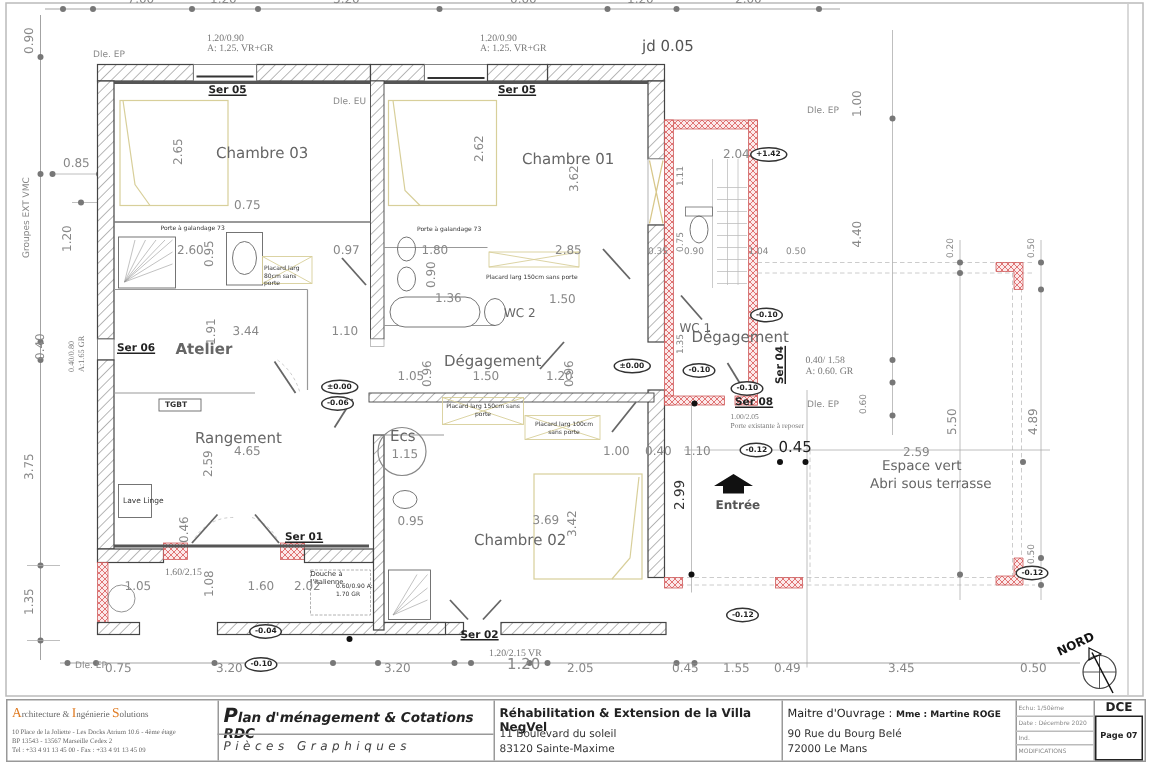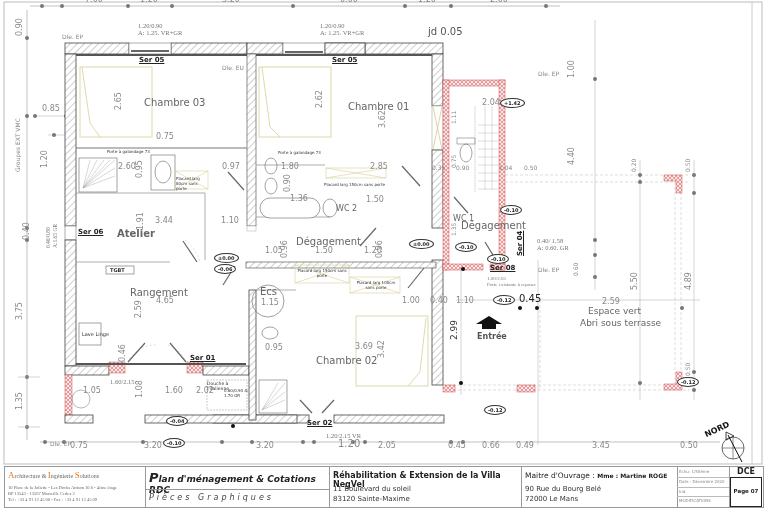--- a/index.html
+++ b/index.html
@@ -343,21 +343,21 @@
 <div class="dim vdim" style="left:630px;top:290px;">5.50</div>
 <div class="dim vdim" style="left:684px;top:290px;">4.89</div>
 <div class="dim vdim" style="left:684px;top:376px;font-size:6px;">0.50</div>
 
 <div class="dim" style="left:70px;top:441px;">0.75</div>
 <div class="dim" style="left:144px;top:441px;">3.20</div>
 <div class="dim" style="left:256px;top:441px;">3.20</div>
 <div class="dim" style="left:338px;top:438px;font-size:10px;">1.20</div>
 <div class="dim" style="left:378px;top:441px;">2.05</div>
 <div class="dim" style="left:448px;top:441px;">0.45</div>
-<div class="dim" style="left:482px;top:441px;">0.66</div>
+<div class="dim" style="left:482px;top:441px;">1.55</div>
 <div class="dim" style="left:516px;top:441px;">0.49</div>
 <div class="dim" style="left:592px;top:441px;">3.45</div>
 <div class="dim" style="left:680px;top:441px;">0.50</div>
 
 <div class="dim vdim" style="left:114px;top:110px;">2.65</div>
 <div class="dim" style="left:156px;top:132px;">0.75</div>
 <div class="dim vdim" style="left:315px;top:108px;">2.62</div>
 <div class="dim vdim" style="left:378px;top:128px;">3.62</div>
 <div class="dim" style="left:118px;top:162px;">2.60</div>
 <div class="dim vdim" style="left:135px;top:178px;">0.95</div>

